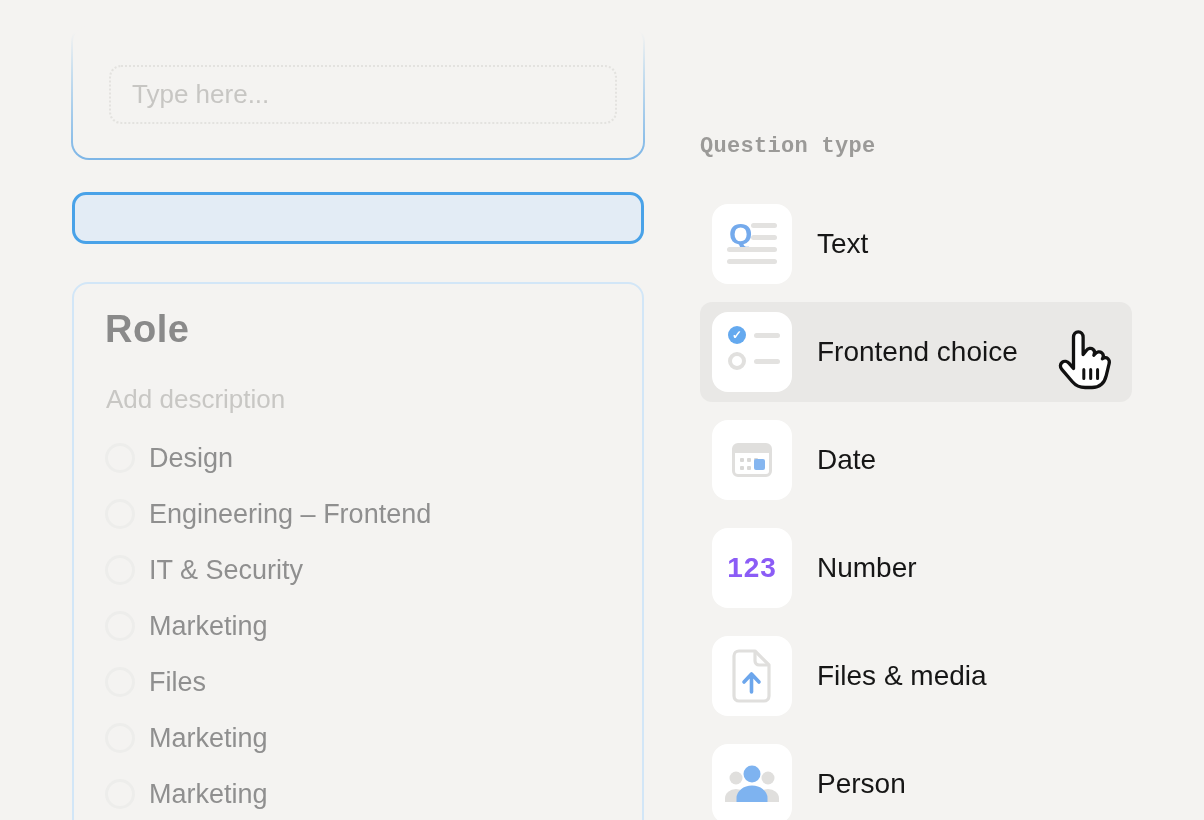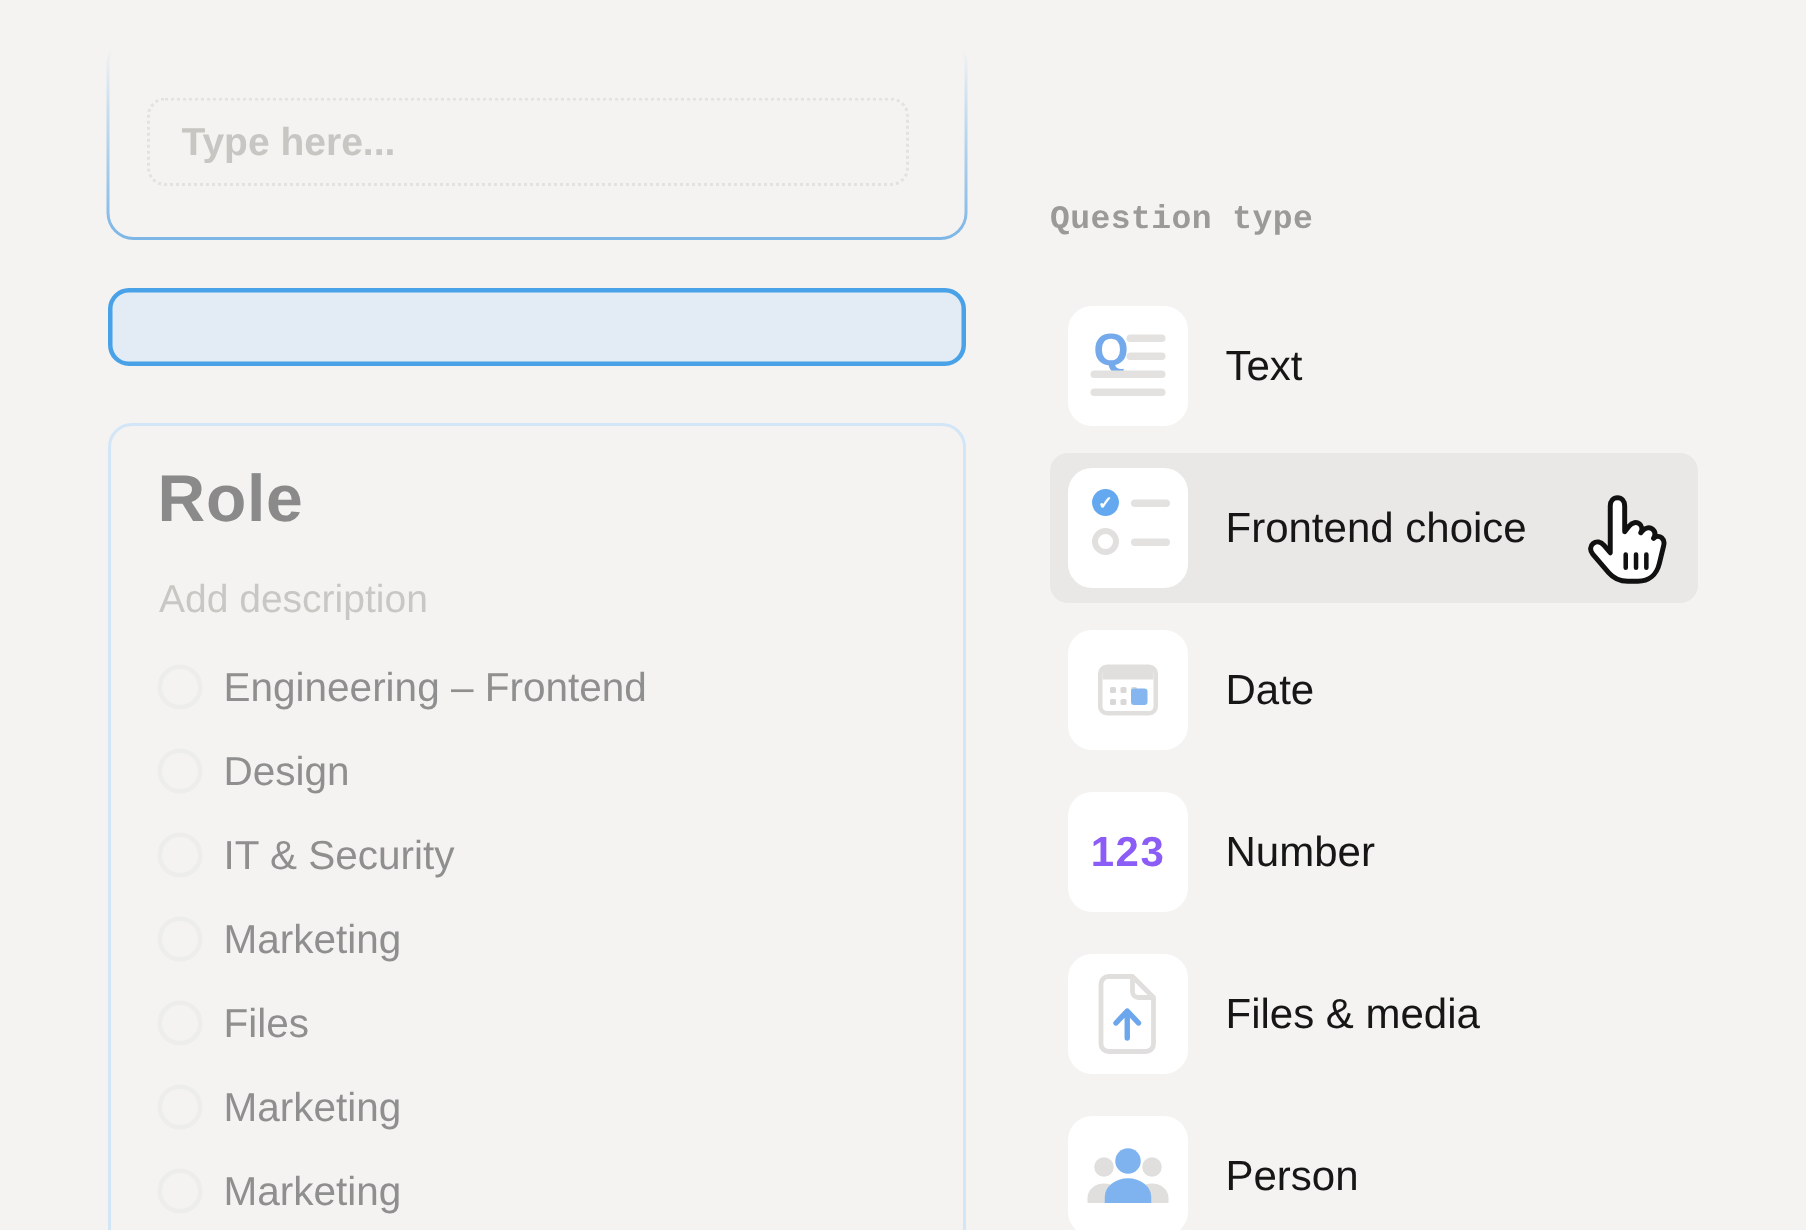--- a/index.html
+++ b/index.html
@@ -16,40 +16,40 @@
 
   .text-block-card {
     position:absolute; left:71px; top:24px; width:574px; height:136px;
     border-radius:18px;
     background:linear-gradient(180deg, rgba(148,198,236,0) 6%, rgba(148,198,236,0.45) 35%, rgba(118,178,230,0.95) 100%);
   }
   .text-block-card .card-inner {
     position:absolute; inset:2px; border-radius:16px; background:#f4f3f1;
   }
   .type-here-input {
-    position:absolute; left:25px; top:39px; width:508px; height:59px;
+    position:absolute; left:36px; top:39px; width:508px; height:59px;
     border:2px dotted #e3e2df; border-radius:12px;
     background:transparent; outline:none;
     font-family:"Liberation Sans", sans-serif;
-    font-size:26px; color:#8b5cf6; padding:0 0 0 21px;font-weight:bold;
+    font-size:26px; color:#8b5cf6; padding:0 0 0 21px;
   }
   .type-here-input::placeholder { color:#c7c6c3; opacity:1; }
 
   .selected-block {
     position:absolute; left:72px; top:192px; width:572px; height:52px;
     border:3px solid #49a2e8; border-radius:14px; background:#e3ecf5;
   }
 
   .role-card {
     position:absolute; left:72px; top:282px; width:572px; height:580px;
     border:2px solid #d2e6f7; border-radius:16px; background:transparent;
   }
   .role-title {
     position:absolute; left:31px; top:24px;
-    font-size:44px; font-weight:700; color:#8a8a8a; letter-spacing:.5px;
+    font-size:38px; font-weight:700; color:#8a8a8a; letter-spacing:.5px;
   }
   .role-desc {
     position:absolute; left:32px; top:100px;
     font-size:26px; color:#c8c7c4;
   }
   .role-options { position:absolute; left:31px; top:146px; width:500px; }
   .option-row {
     height:56px; display:flex; align-items:center; gap:14px; cursor:pointer;
   }
   .radio-circle {
@@ -140,25 +140,25 @@
   </div>
 
   <div class="selected-block"></div>
 
   <div class="role-card">
     <div class="role-title">Role</div>
     <div class="role-desc">Add description</div>
     <div class="role-options">
       <div class="option-row">
         <span class="radio-circle"></span>
+        <span class="option-label">Design</span>
+      </div>
+      <div class="option-row">
+        <span class="radio-circle"></span>
         <span class="option-label">Engineering – Frontend</span>
-      </div>
-      <div class="option-row">
-        <span class="radio-circle"></span>
-        <span class="option-label">Design</span>
       </div>
       <div class="option-row">
         <span class="radio-circle"></span>
         <span class="option-label">IT &amp; Security</span>
       </div>
       <div class="option-row">
         <span class="radio-circle"></span>
         <span class="option-label">Marketing</span>
       </div>
       <div class="option-row">

